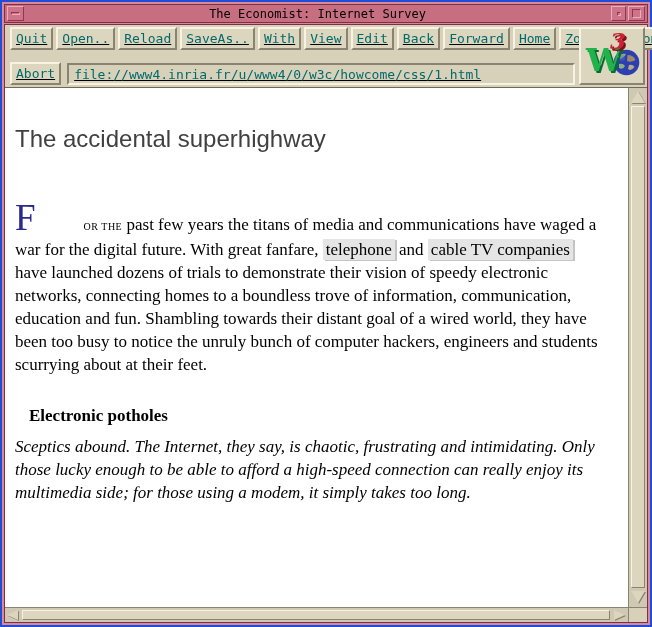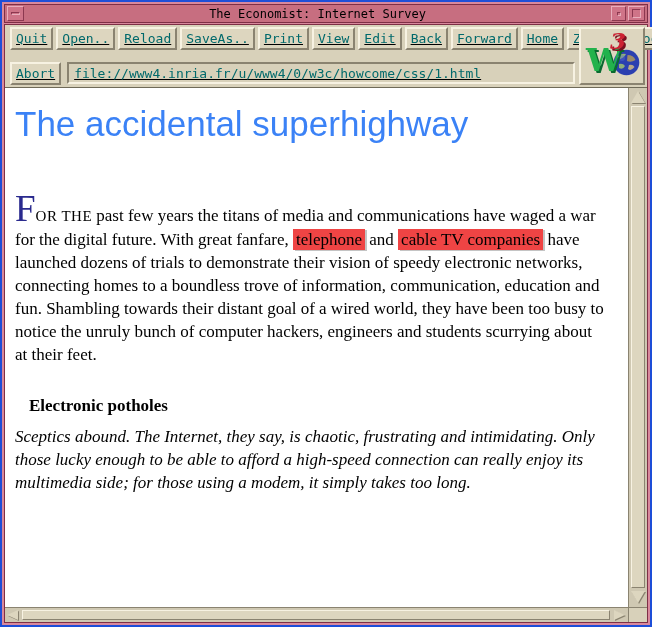--- a/index.html
+++ b/index.html
@@ -36,21 +36,21 @@
 
   
   .app {
     flex:1; min-height:0; background:#d8d1ba;
     border:1px solid #7e2f46;
     display:flex; flex-direction:column;
   }
   .toolbar { flex:none; display:flex; padding:2px 2px 2px 2px; gap:4px; }
   .toolbar-left { flex:1; display:flex; flex-direction:column; gap:12px; min-width:0;text-decoration:underline; }
   .btnrow { display:flex; align-items:center; gap:3px; padding-left:3px; }
-  .urlrow { display:flex; align-items:flex-start; gap:6px; padding-left:3px; }
+  .urlrow { display:flex; align-items:flex-end; gap:6px; padding-left:3px; }
 
   .btn {
     flex:none; font:13px "DejaVu Sans Mono", monospace; color:#00696b;
     background:#ddd6bf; border:2px solid;
     border-color:#f7f2e2 #8a8370 #8a8370 #f7f2e2;
     padding:2px 4px; cursor:default; white-space:nowrap;
   }
 
   .urlfield {
     flex:1; min-width:0; height:22px;
@@ -80,38 +80,38 @@
 
   
   .content-wrap { flex:1; min-height:0; position:relative; border-top:1px solid #6f6a58; }
   .content {
     position:absolute; left:0; top:0; right:19px; bottom:15px;
     background:#ffffff; overflow:hidden;
     font-family:"Liberation Serif", serif; color:#000;
   }
 
   .doc-h1 {
-    margin:16px 0 0 10px;
+    margin:37px 0 0 10px;
     font-family:"Liberation Sans", sans-serif;
-    font-size:35px; font-weight:normal; color:#3b82f6;
+    font-size:24px; font-weight:normal; color:#404040;
   }
   .standfirst {
     margin:50px 82px 0 104px;
     font-family:"Liberation Serif", serif;
     font-style:italic; font-weight:bold;
     font-size:17px; line-height:22px;
   }
   .para1 { margin:53px 20px 0 10px; font-size:17px; line-height:23px; }
   .dropcap {
     font-size:37px; line-height:23px; color:#2a2a8e;
     font-family:"Liberation Serif", serif;
   }
-  .smallcaps { font-size:15px; letter-spacing:0.5px; }
+  .smallcaps { font-size:10px; letter-spacing:0.5px;margin-left:48px; }
   .hlink {
-    background:#ef4444; padding:1px 3px;
+    background:#e5e5e5; padding:1px 3px;
     box-shadow:2px 1px 0 #c4c4c4;
     cursor:default;
   }
   .doc-h3 { margin:30px 0 0 24px; font-size:17px; font-weight:bold; }
   .para2 { margin:9px 20px 0 10px; font-size:17px; line-height:23px;font-style:italic; }
 
   
   .vscroll {
     position:absolute; top:0; right:0; bottom:15px; width:19px;
     background:#cfc8b2; border-left:1px solid #8a8370;
@@ -181,21 +181,21 @@
   <div class="app">
 
     <div class="toolbar">
       <div class="toolbar-left">
 
         <div class="btnrow">
           <button class="btn">Quit</button>
           <button class="btn">Open..</button>
           <button class="btn">Reload</button>
           <button class="btn">SaveAs..</button>
-          <button class="btn">Print</button>
+          <button class="btn">With</button>
           <button class="btn">View</button>
           <button class="btn">Edit</button>
           <button class="btn">Back</button>
           <button class="btn">Forward</button>
           <button class="btn">Home</button>
           <button class="btn">ZoomIn</button>
           <button class="btn">ZoomOut</button>
 
         </div>
 

